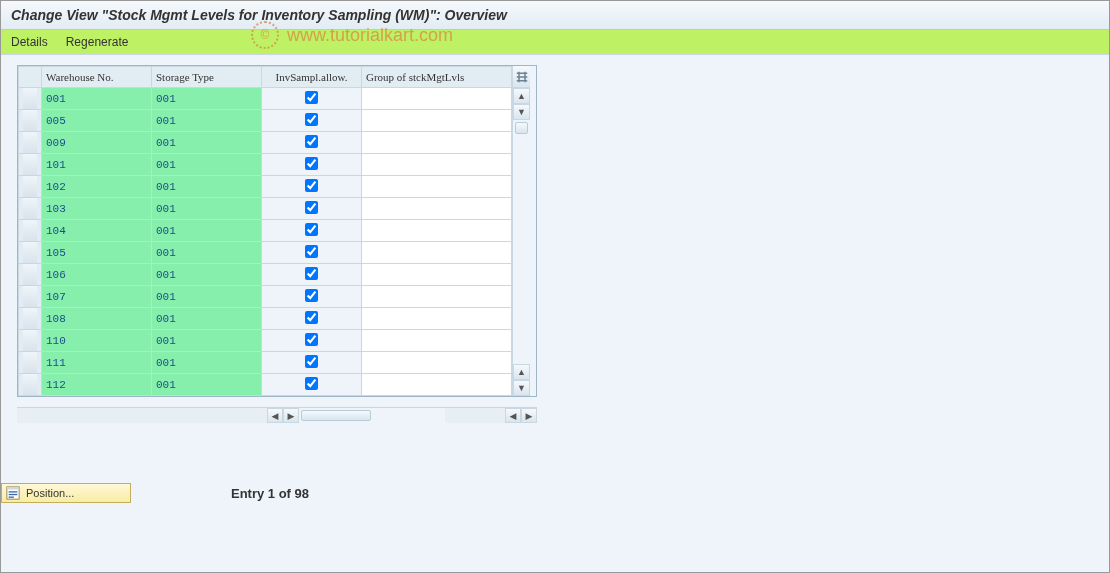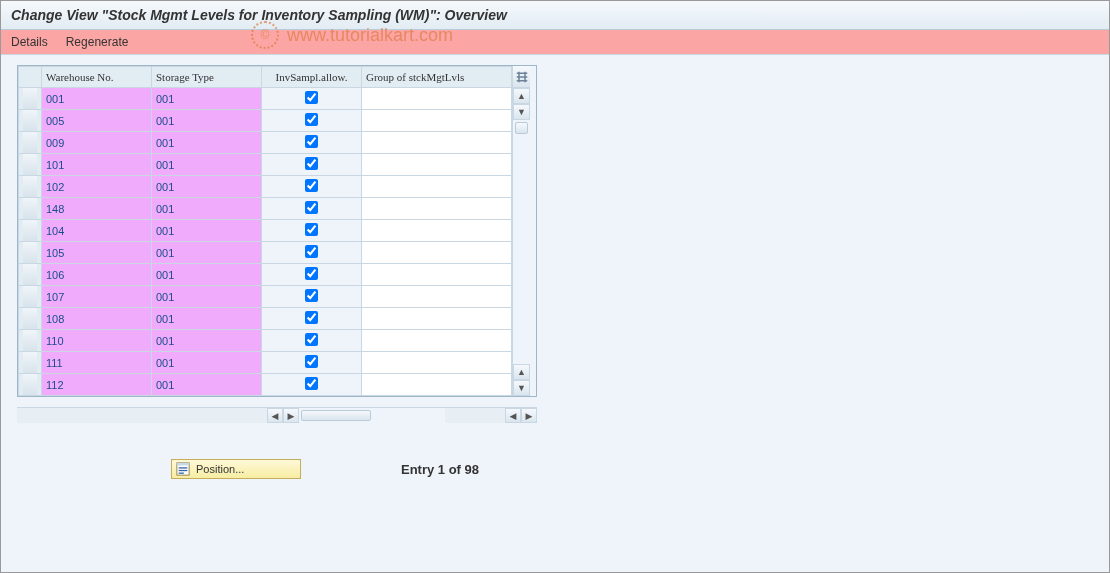--- a/index.html
+++ b/index.html
@@ -17,21 +17,21 @@
       border-bottom: 1px solid #b9cbd8;
       padding: 6px 10px;
     }
     .title-bar h1 {
       font-size: 14px;
       font-style: italic;
       font-weight: bold;
       color: #333;
     }
     .toolbar {
-      background: #fca5a5;
+      background: #bef264;
       padding: 5px 10px;
       border-bottom: 1px solid #c9d7e2;
       display: flex;
       gap: 18px;
     }
     .toolbar span {
       color: #333;
       cursor: pointer;
     }
     .watermark {
@@ -72,21 +72,21 @@
       background: #e2ecf3;
       color: #333;
       font-weight: normal;
       font-family: Liberation Serif, serif;
     }
     .col-rowsel { width: 14px; background:#e2ecf3; padding:0;}
     .col-wh { width: 110px; }
     .col-st { width: 110px; }
     .col-chk { width: 100px; text-align:center !important; }
     .col-grp { width: 150px; background:#fff;margin-left:36px;}
-    .data-table td.col-wh,.data-table td.col-st { background:#f0abfc; color:#1a4e8a;}
+    .data-table td.col-wh,.data-table td.col-st { background:#86efac; color:#1a4e8a;font-family:Liberation Mono, monospace;}
     .data-table td.col-chk { background:#eef4f9;}
     .data-table td.col-grp { background:#fff;}
     .rowsel-btn {
       display:block;width:14px;height:21px;background:linear-gradient(#f0f5f9,#d8e3ec);border:none;cursor:pointer;
     }
     .vscroll {
       width: 18px;
       background:#e7eff5;
       border-left:1px solid #c9d7e2;
       position:relative;
@@ -108,25 +108,24 @@
       height:16px; display:flex; background:#e7eff5; border-top:1px solid #c9d7e2;
       margin-left:16px; width:520px;
     }
     .hscroll .pad{ flex:0 0 250px;}
     .hscroll .sbtn{ width:16px;background:linear-gradient(#f5f9fc,#dae5ee);border:1px solid #c9d7e2;font-size:9px;display:flex;align-items:center;justify-content:center;cursor:pointer;color:#555;}
     .hscroll .strack{ flex:1; background:#eef4f9; position:relative;}
     .hscroll .sthumb{ position:absolute;left:2px;top:2px;bottom:2px;width:70px;background:linear-gradient(#f5f9fc,#dae5ee);border:1px solid #b9cbd8;border-radius:2px;}
     .hscroll .gap{flex:0 0 60px;}
 
     .footer-area {
-      margin-top:36px;
+      margin-top:60px;
       display:flex;
       align-items:center;
       gap:100px;
-      padding-left:170px;
     }
     .position-btn {
       display:flex;align-items:center;
       background: linear-gradient(#fff8d8,#f7eda3);
       border:1px solid #c5ae5b;
       padding:2px 20px 2px 4px;
       font-size:11px;
       color:#333;
       cursor:pointer;
       gap:6px;
@@ -207,21 +206,21 @@
           </td>
           <td class="col-wh">102</td>
           <td class="col-st">001</td>
           <td class="col-chk"><input type="checkbox" checked="" style=""></td>
           <td class="col-grp"></td>
         </tr>
         <tr>
           <td class="col-rowsel">
             <button class="rowsel-btn"></button>
           </td>
-          <td class="col-wh">148</td>
+          <td class="col-wh">103</td>
           <td class="col-st">001</td>
           <td class="col-chk"><input type="checkbox" checked="" style=""></td>
           <td class="col-grp"></td>
         </tr>
         <tr>
           <td class="col-rowsel">
             <button class="rowsel-btn"></button>
           </td>
           <td class="col-wh">104</td>
           <td class="col-st">001</td>

